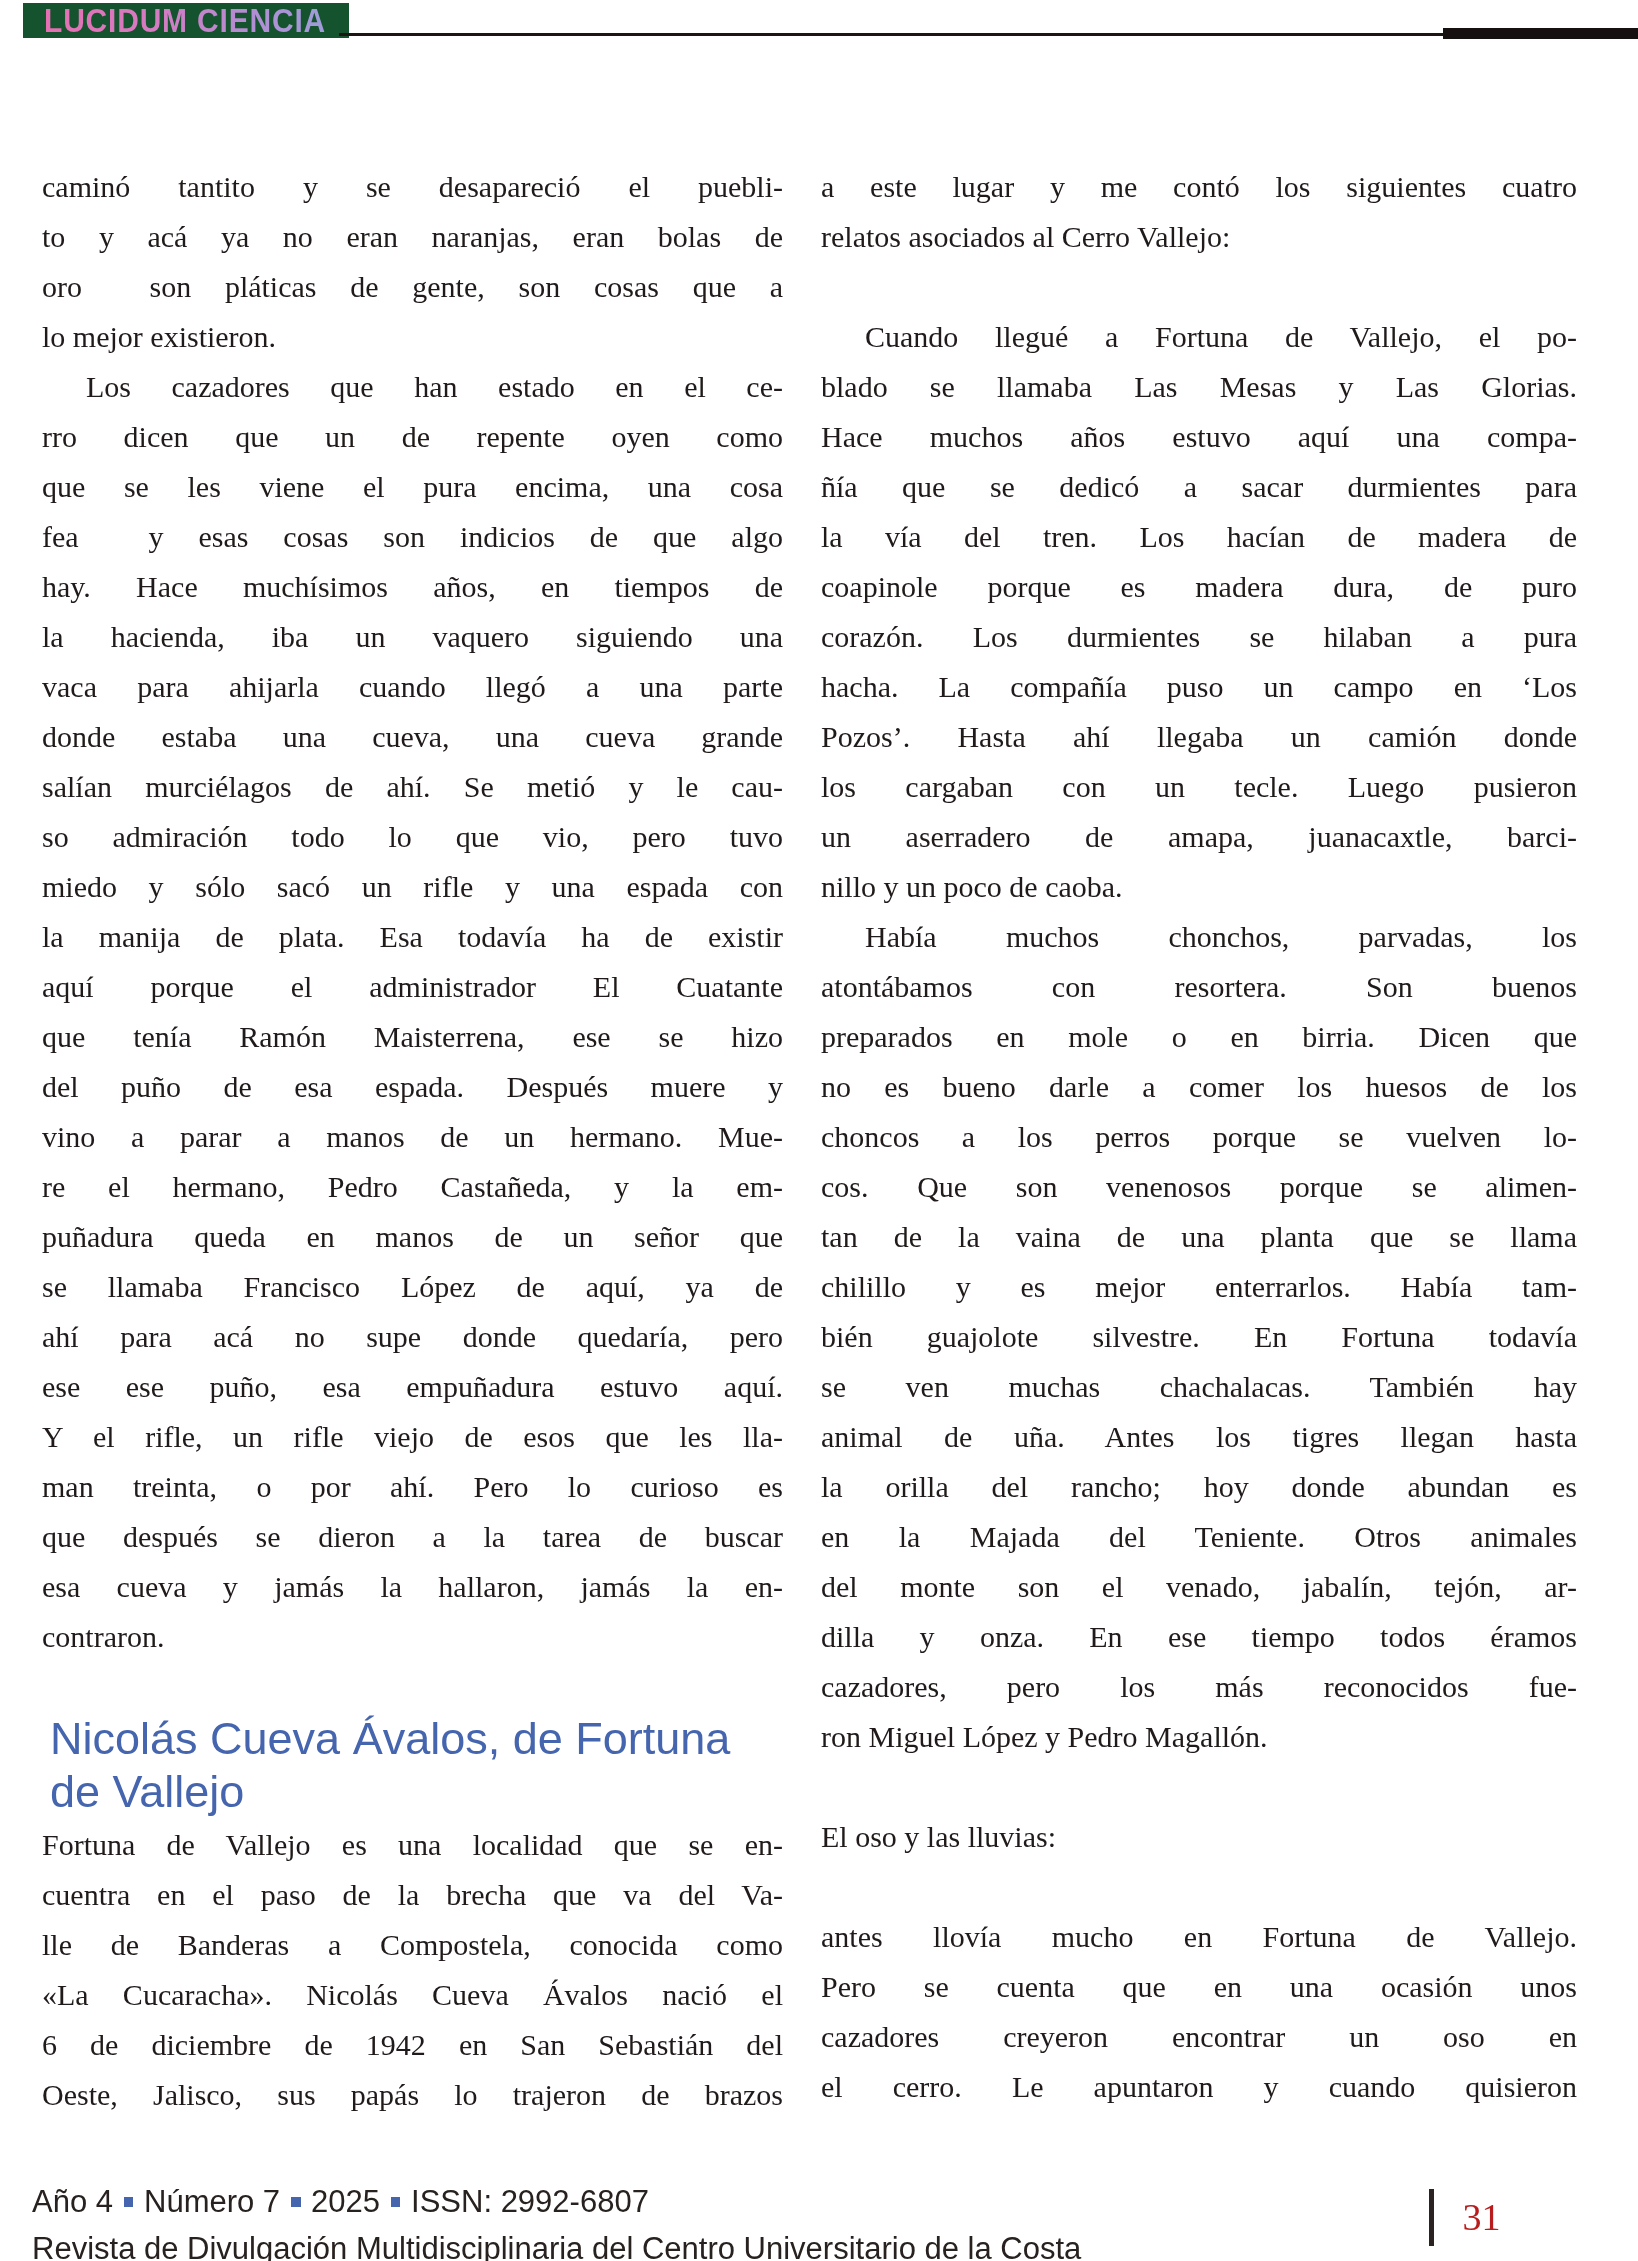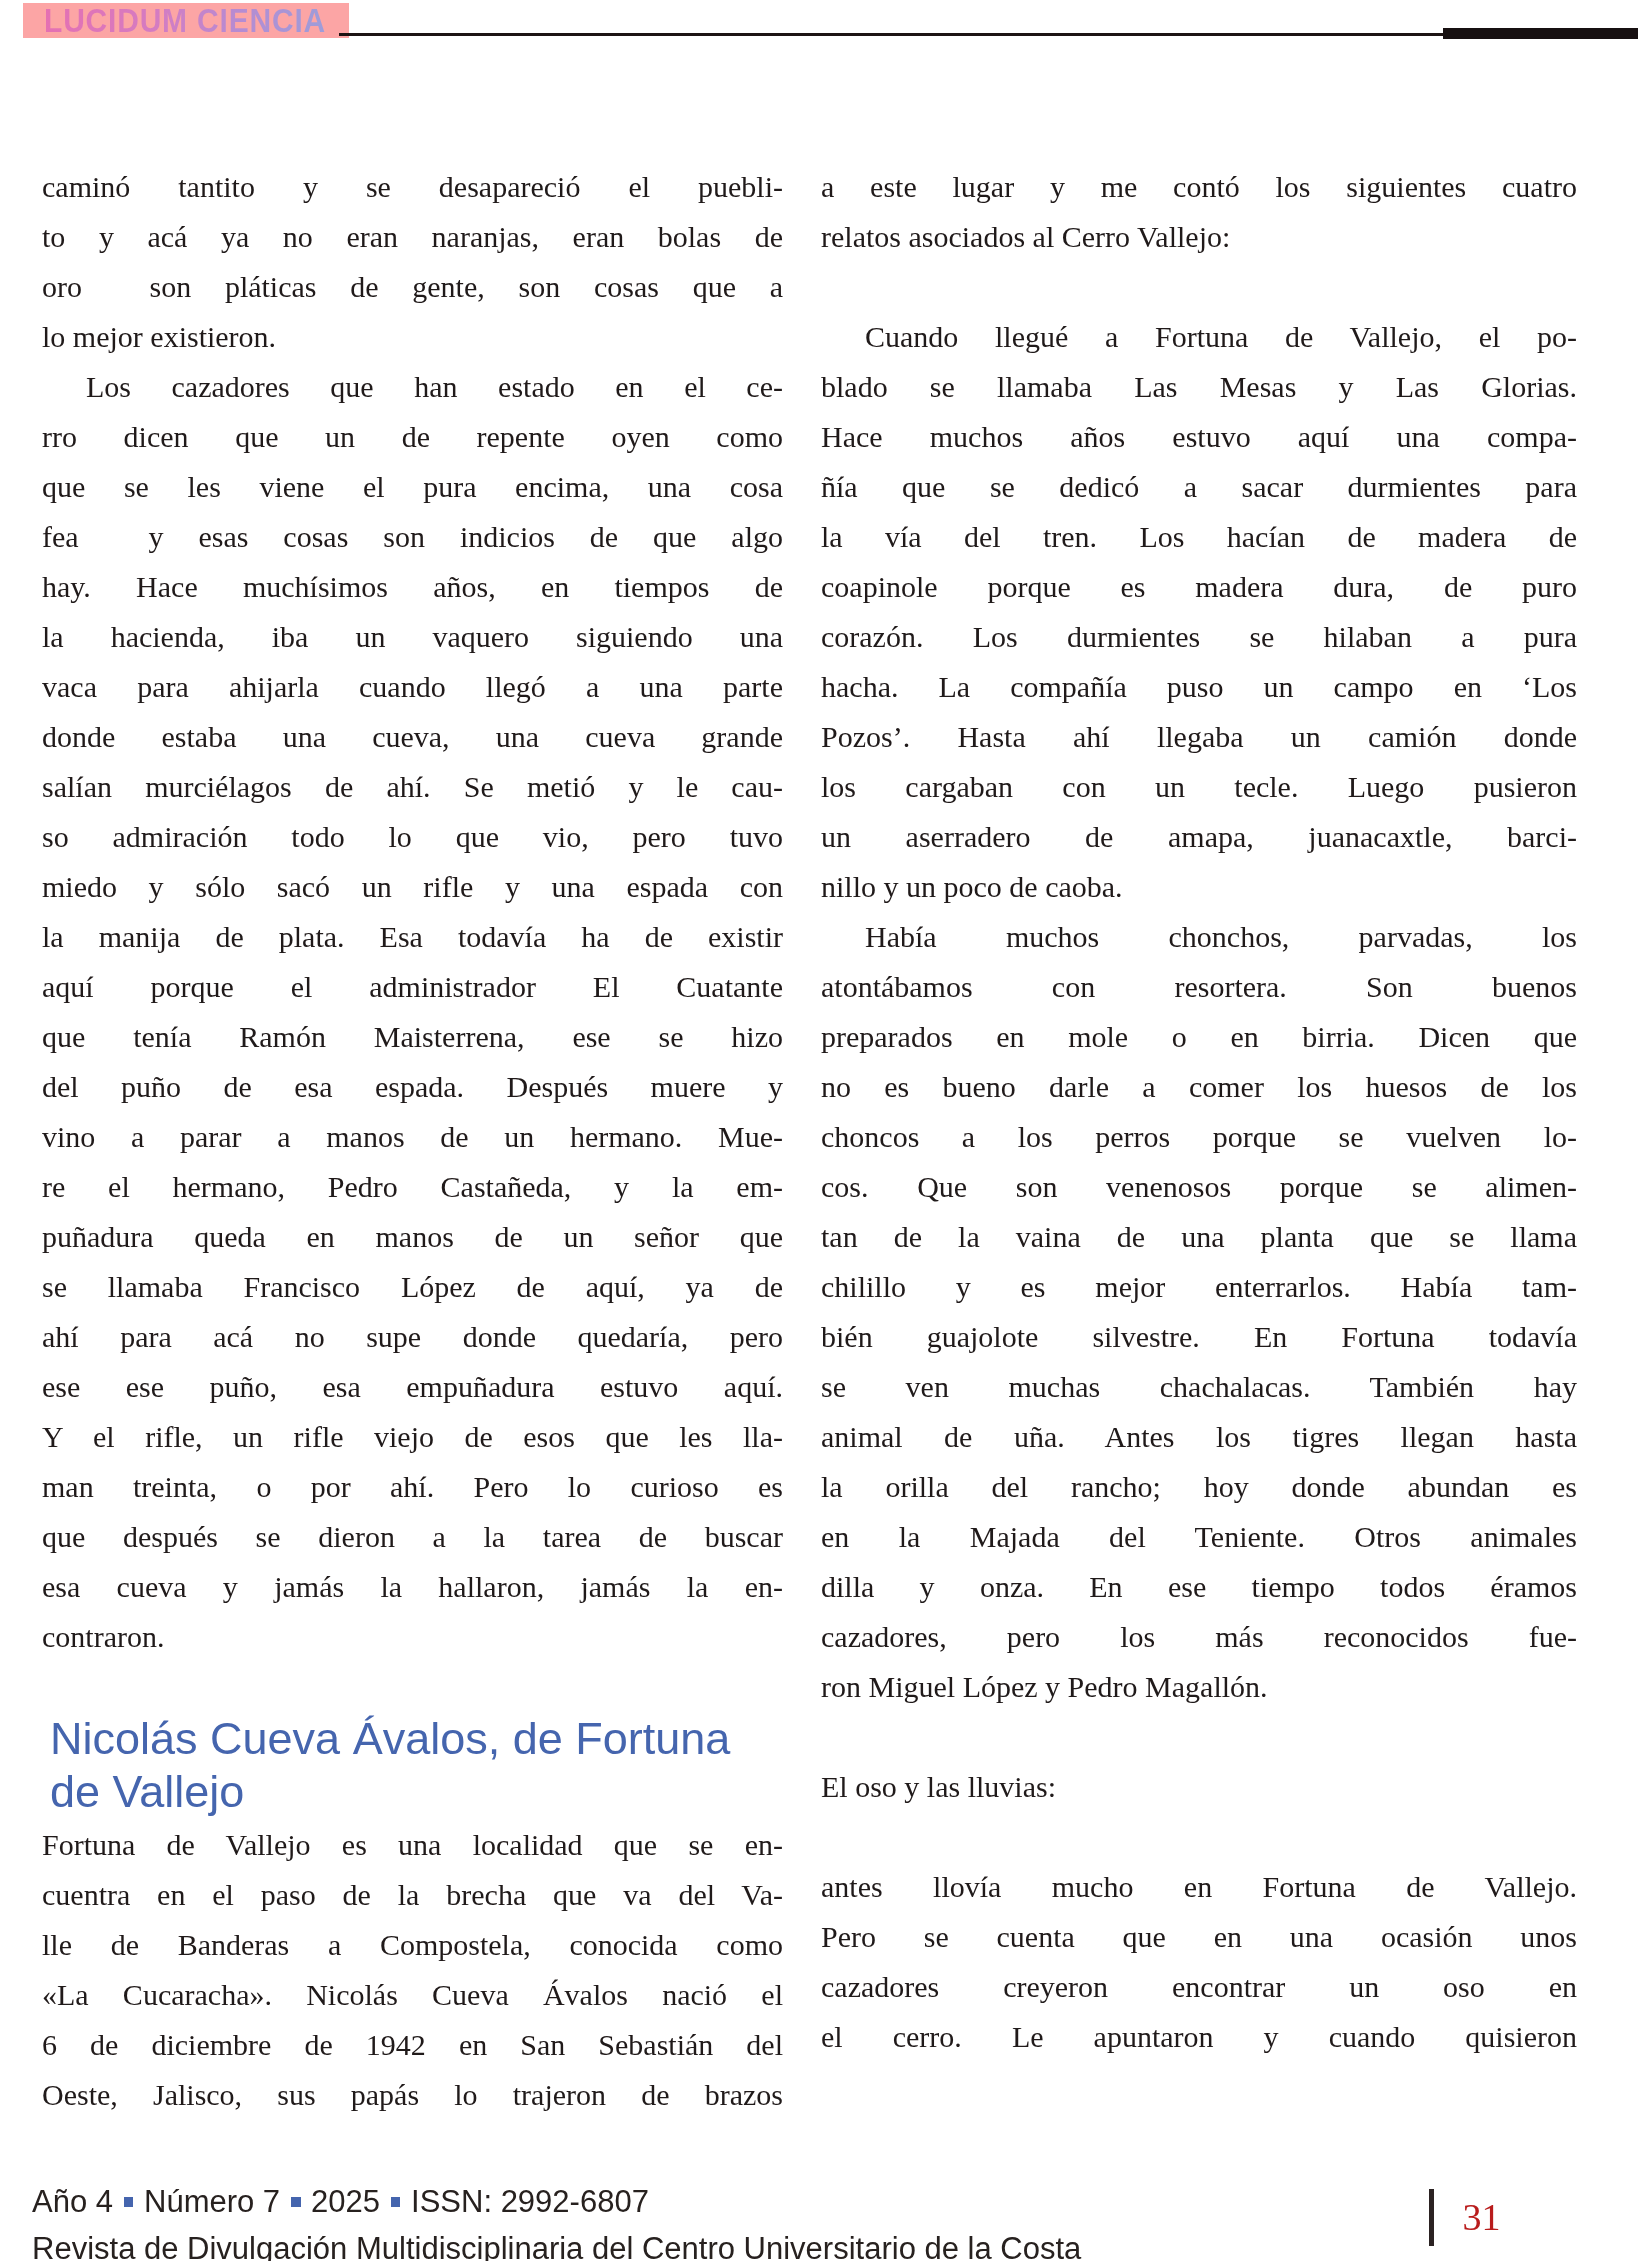--- a/index.html
+++ b/index.html
@@ -111,21 +111,21 @@
     line-height:57px;
     color:#b91c1c;
     margin-left:29px;
   }
 </style>
 </head>
 <body>
 
 <div class="page">
 
-  <div class="masthead-box" style="background: #fca5a5;">
+  <div class="masthead-box" style="background: #14532d;">
     <span class="masthead-text">LUCIDUM CIENCIA</span>
   </div>
   <div class="header-rule"></div>
   <div class="header-rule-thick"></div>
 
   <div class="columns">
     <div class="col col-left" id="col-left">
         <div class="block paragraph">
           <div class="line stretch">caminó tantito y se desapareció el puebli-</div>
           <div class="line stretch">to y acá ya no eran naranjas, eran bolas de</div>
@@ -200,20 +200,21 @@
           <div class="line stretch">no es bueno darle a comer los huesos de los</div>
           <div class="line stretch">choncos a los perros porque se vuelven lo-</div>
           <div class="line stretch">cos. Que son venenosos porque se alimen-</div>
           <div class="line stretch">tan de la vaina de una planta que se llama</div>
           <div class="line stretch">chilillo y es mejor enterrarlos. Había tam-</div>
           <div class="line stretch">bién guajolote silvestre. En Fortuna todavía</div>
           <div class="line stretch">se ven muchas chachalacas. También hay</div>
           <div class="line stretch">animal de uña. Antes los tigres llegan hasta</div>
           <div class="line stretch">la orilla del rancho; hoy donde abundan es</div>
           <div class="line stretch">en la Majada del Teniente. Otros animales</div>
+          <div class="line stretch">del monte son el venado, jabalín, tejón, ar-</div>
           <div class="line stretch">dilla y onza. En ese tiempo todos éramos</div>
           <div class="line stretch">cazadores, pero los más reconocidos fue-</div>
           <div class="line">ron Miguel López y Pedro Magallón.</div>
         </div>
         <div class="block spacer"></div>
         <div class="block paragraph">
           <div class="line">El oso y las lluvias:</div>
         </div>
         <div class="block spacer"></div>
         <div class="block paragraph">

